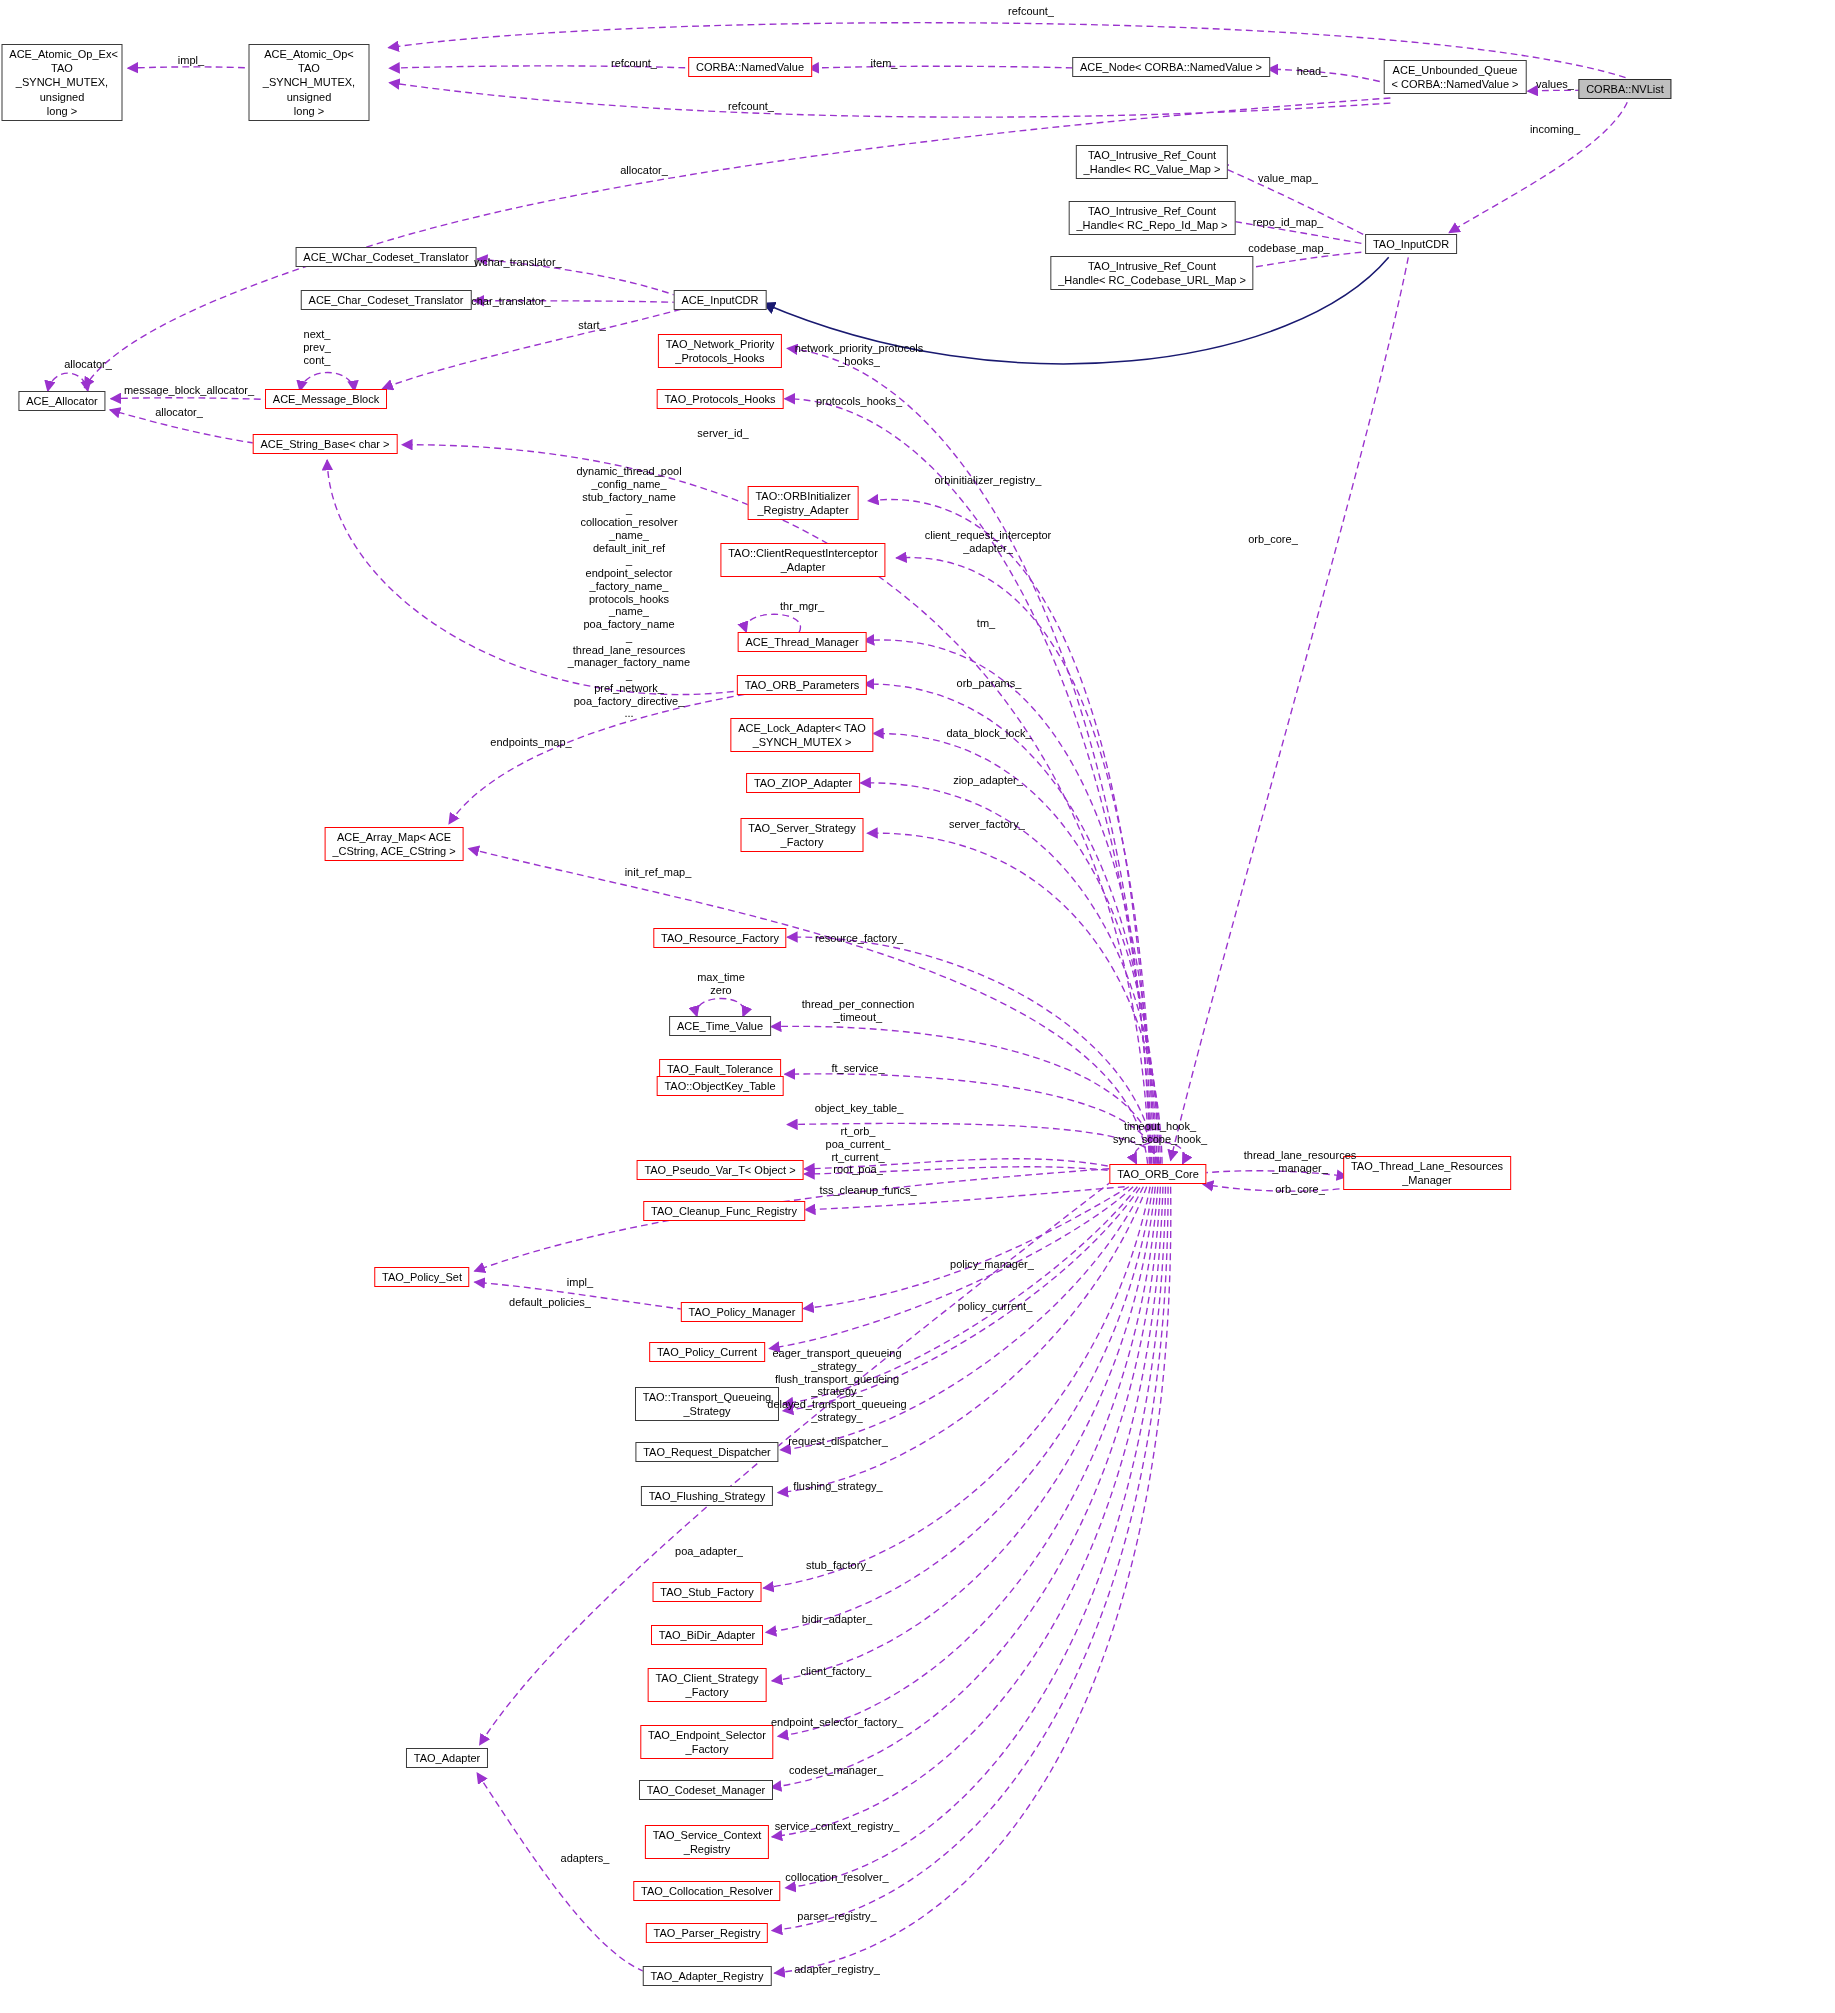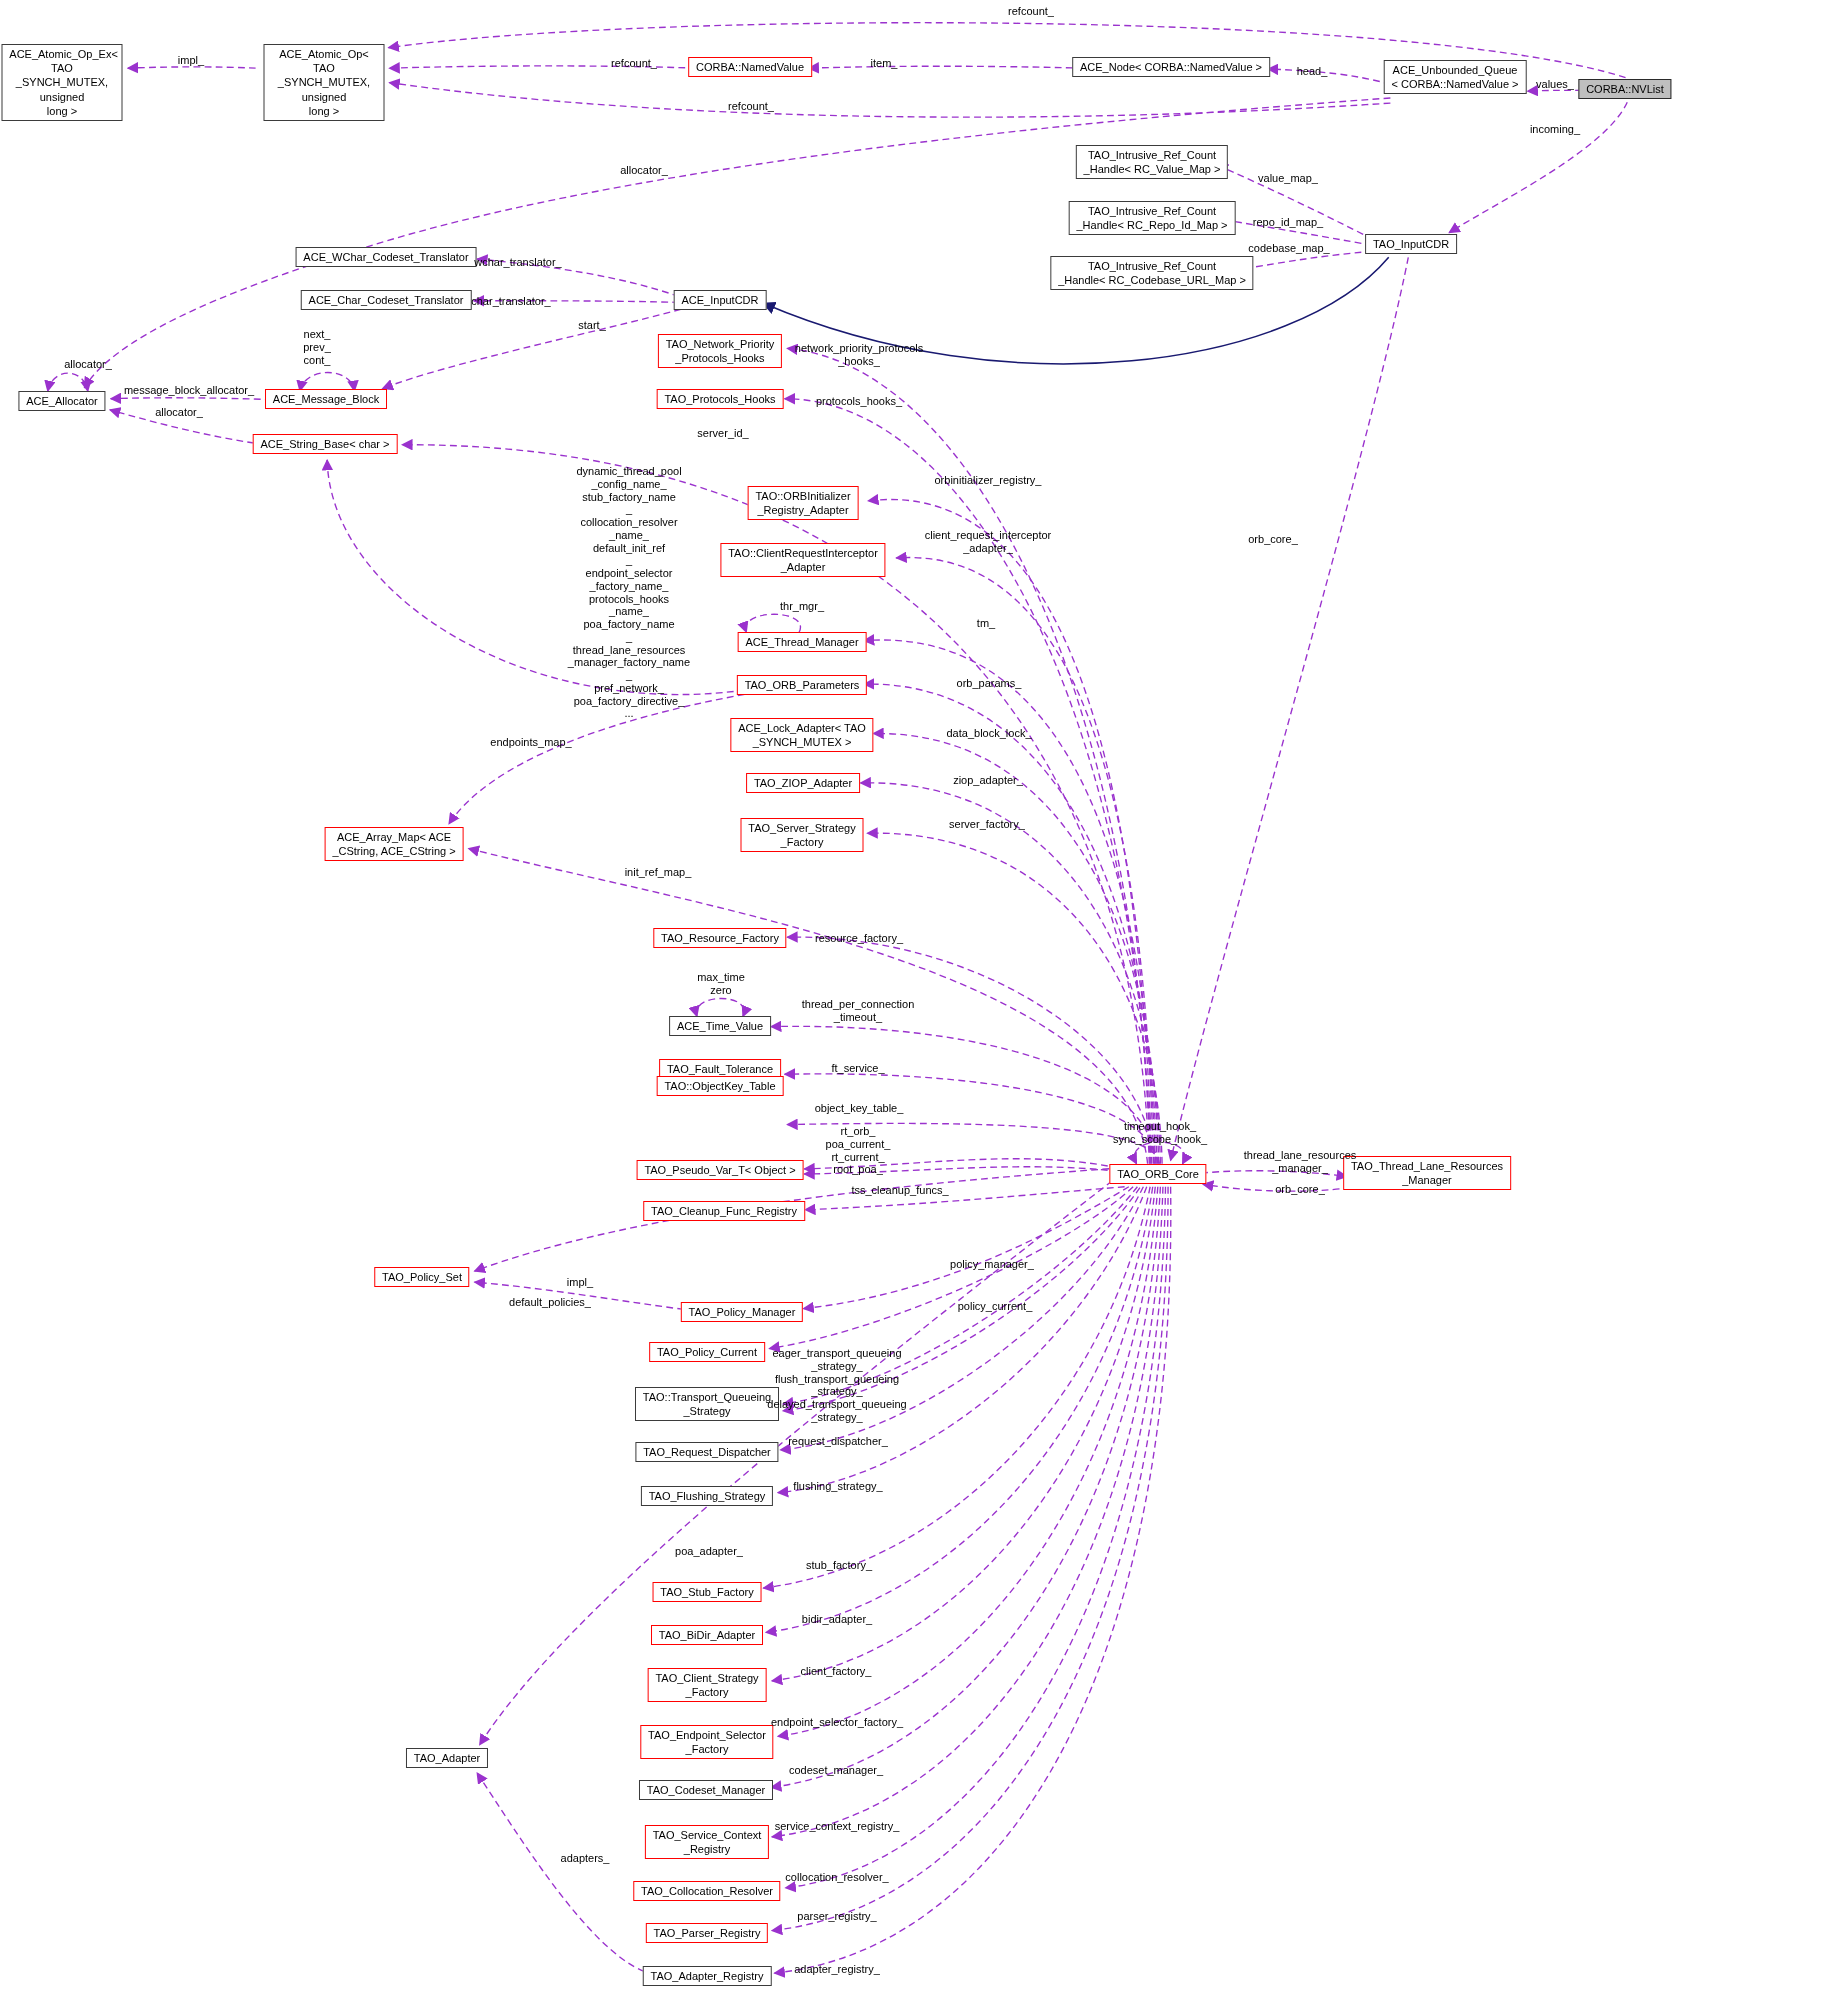--- a/index.html
+++ b/index.html
@@ -108,21 +108,21 @@
   <path class="d" d="M1585,1394 C1535,1401 1465,1399 1412,1390"></path>
 
   <path class="d loop" d="M1334,1366 C1316,1332 1406,1332 1388,1366"></path>
   <path class="d" d="M938,742 C952,714 866,714 876,742"></path>
   <path class="d loop" d="M818,1193 C810,1165 884,1165 872,1193"></path>
 </svg>
 
   <div class="node" style="left:62px;top:44px;width:121px">ACE_Atomic_Op_Ex&lt; TAO
 _SYNCH_MUTEX, unsigned
 long &gt;</div>
-  <div class="node" style="left:324px;top:44px;width:121px">ACE_Atomic_Op&lt; TAO
+  <div class="node" style="left:309px;top:44px;width:121px">ACE_Atomic_Op&lt; TAO
 _SYNCH_MUTEX, unsigned
 long &gt;</div>
   <div class="node red" style="left:750px;top:57px">CORBA::NamedValue</div>
   <div class="node" style="left:1171px;top:57px">ACE_Node&lt; CORBA::NamedValue &gt;</div>
   <div class="node" style="left:1455px;top:60px">ACE_Unbounded_Queue
 &lt; CORBA::NamedValue &gt;</div>
   <div class="node gray" style="left:1625px;top:79px">CORBA::NVList</div>
   <div class="node" style="left:1152px;top:145px">TAO_Intrusive_Ref_Count
 _Handle&lt; RC_Value_Map &gt;</div>
   <div class="node" style="left:1152px;top:201px">TAO_Intrusive_Ref_Count
@@ -244,21 +244,21 @@
   <div class="elabel" style="left:721px;top:984px">max_time
 zero</div>
   <div class="elabel" style="left:858px;top:1011px">thread_per_connection
 _timeout_</div>
   <div class="elabel" style="left:858px;top:1068px">ft_service_</div>
   <div class="elabel" style="left:859px;top:1108px">object_key_table_</div>
   <div class="elabel" style="left:858px;top:1150px">rt_orb_
 poa_current_
 rt_current_
 root_poa_</div>
-  <div class="elabel" style="left:900px;top:1190px">tss_cleanup_funcs_</div>
+  <div class="elabel" style="left:868px;top:1190px">tss_cleanup_funcs_</div>
   <div class="elabel" style="left:550px;top:1302px">default_policies_</div>
   <div class="elabel" style="left:580px;top:1282px">impl_</div>
   <div class="elabel" style="left:992px;top:1264px">policy_manager_</div>
   <div class="elabel" style="left:995px;top:1306px">policy_current_</div>
   <div class="elabel" style="left:837px;top:1385px">eager_transport_queueing
 _strategy_
 flush_transport_queueing
 _strategy_
 delayed_transport_queueing
 _strategy_</div>

